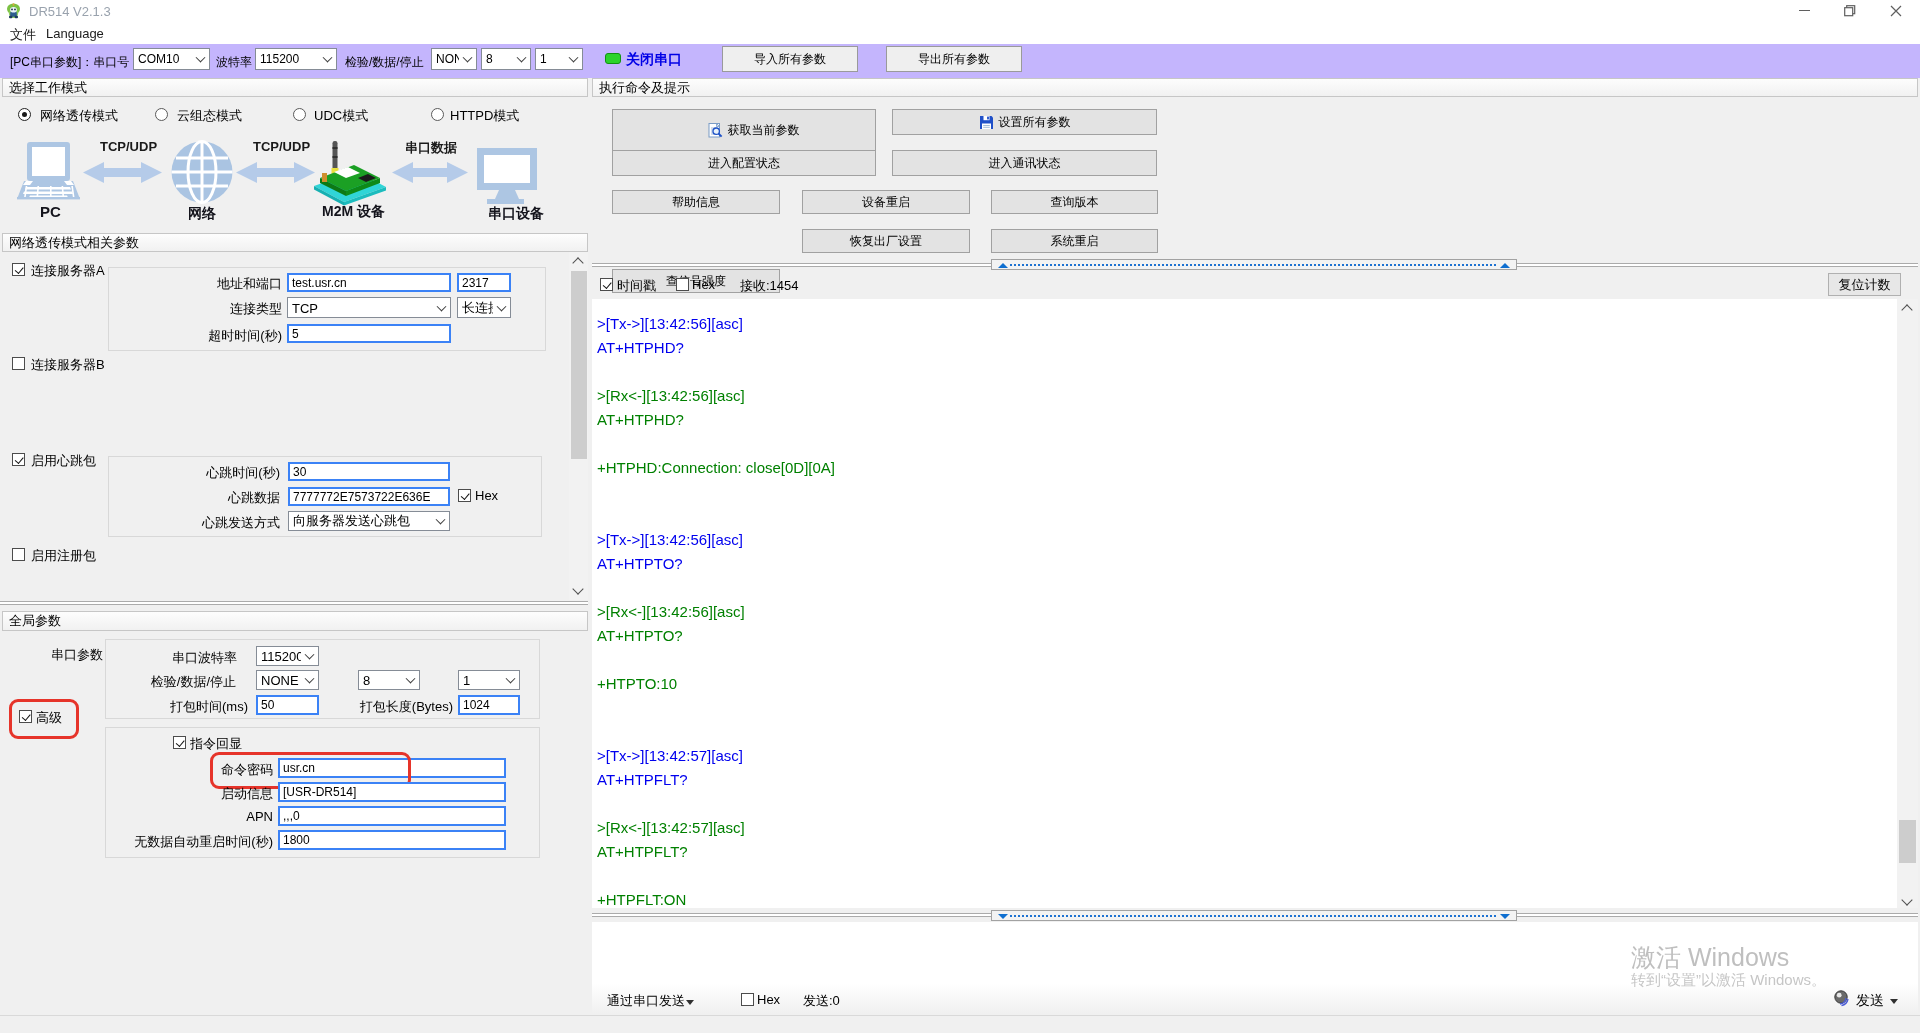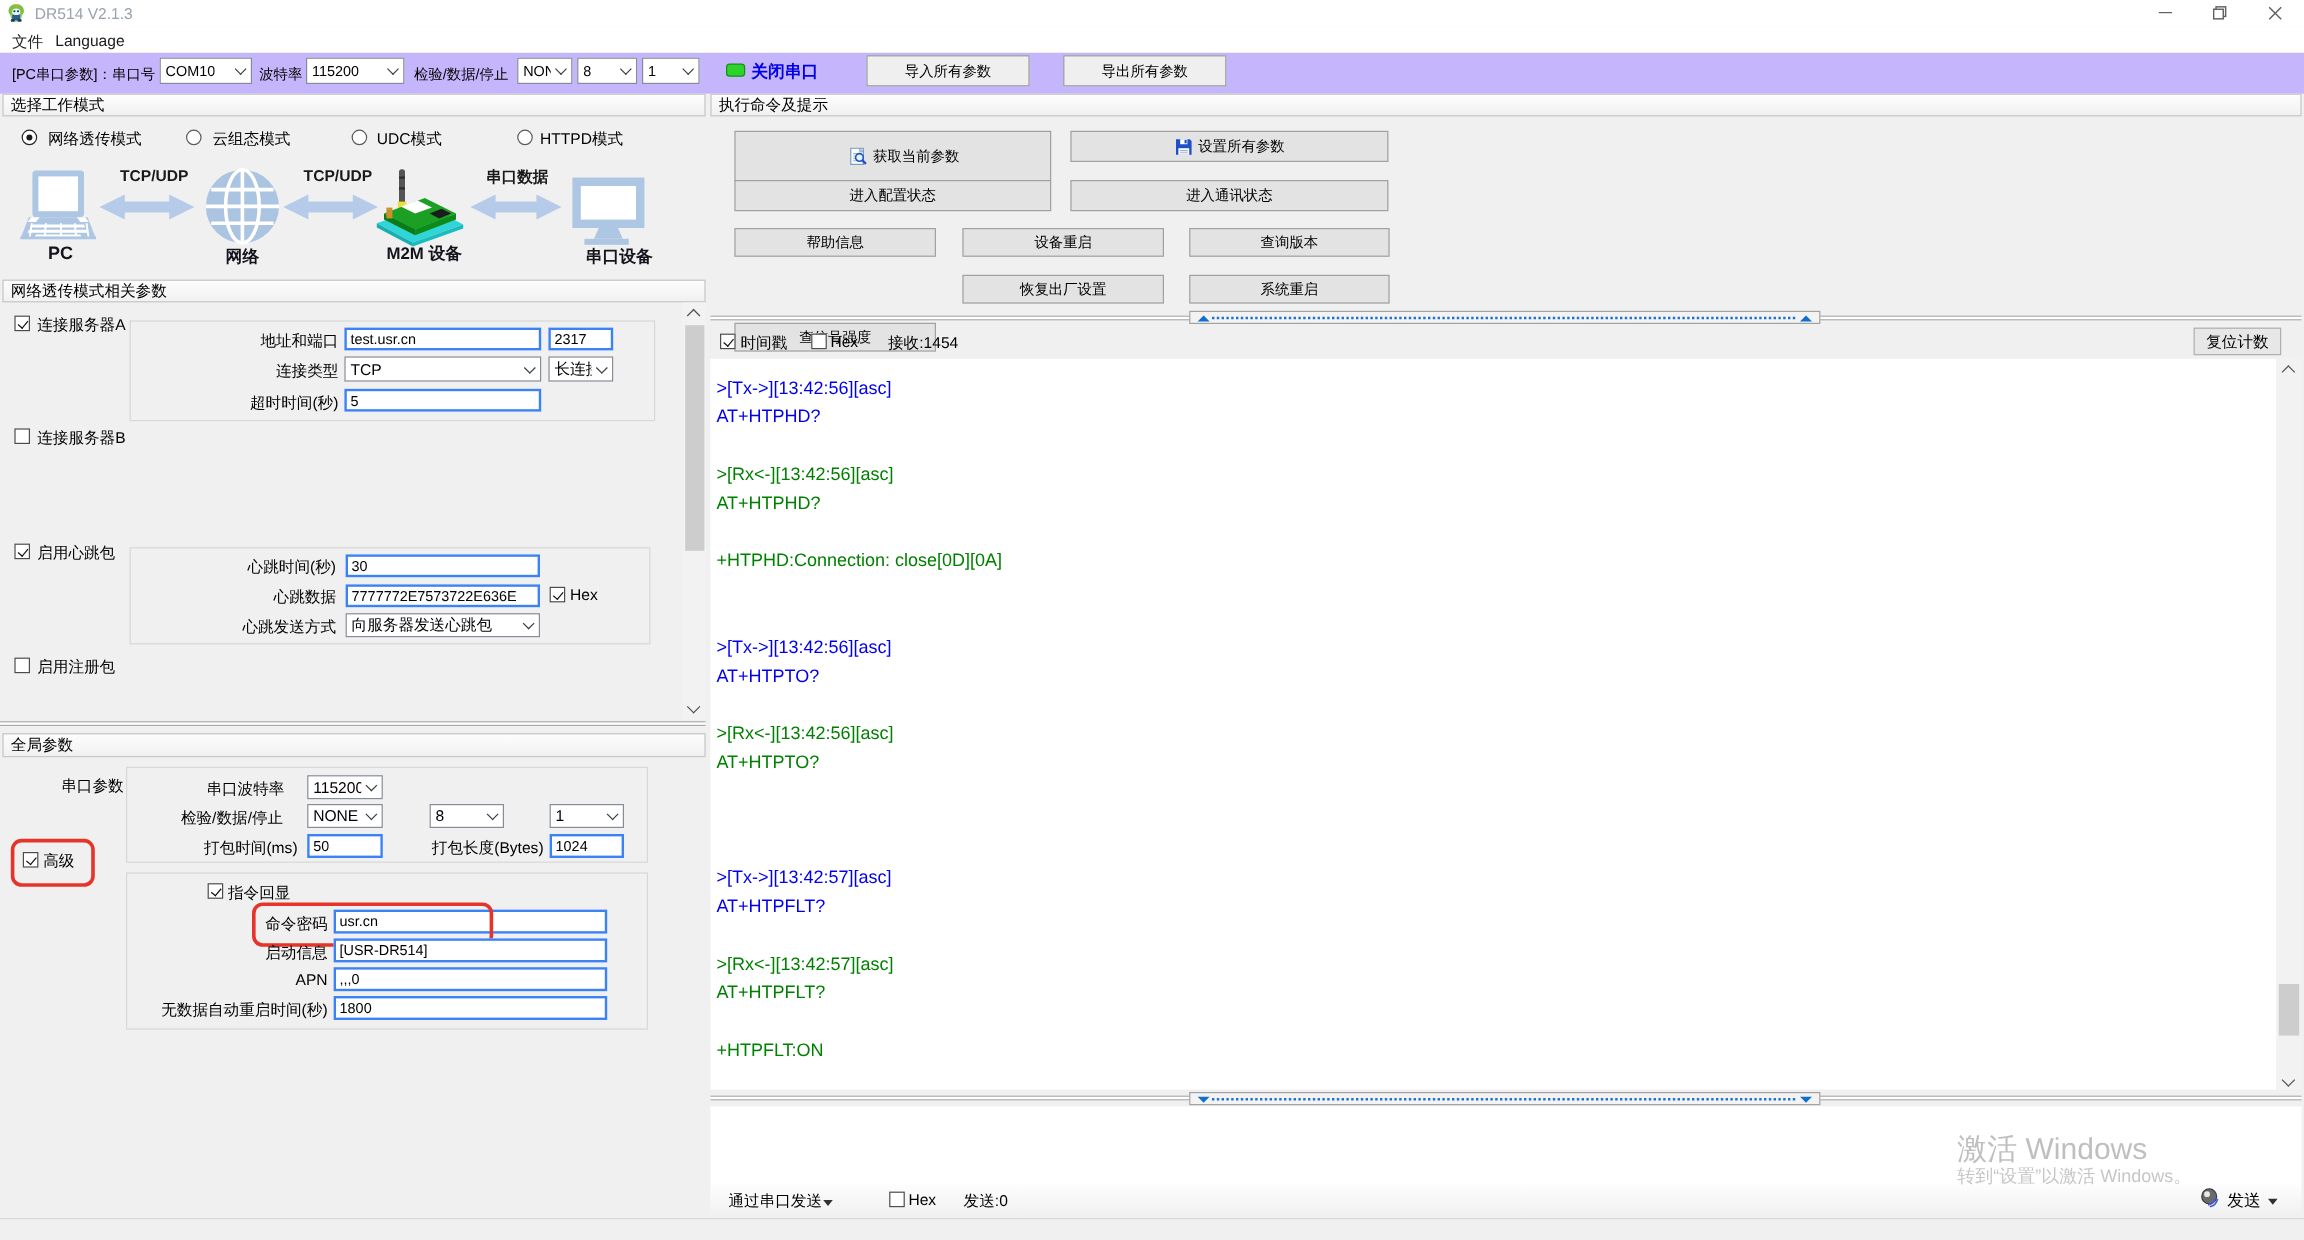--- a/index.html
+++ b/index.html
@@ -380,20 +380,21 @@
     <div class="log-line">&nbsp;</div>
     <div class="log-line rx">+HTPHD:Connection: close[0D][0A]</div>
     <div class="log-line">&nbsp;</div>
     <div class="log-line">&nbsp;</div>
     <div class="log-line tx">&gt;[Tx-&gt;][13:42:56][asc]</div>
     <div class="log-line tx">AT+HTPTO?</div>
     <div class="log-line">&nbsp;</div>
     <div class="log-line rx">&gt;[Rx&lt;-][13:42:56][asc]</div>
     <div class="log-line rx">AT+HTPTO?</div>
     <div class="log-line">&nbsp;</div>
+    <div class="log-line rx">+HTPTO:10</div>
     <div class="log-line">&nbsp;</div>
     <div class="log-line">&nbsp;</div>
     <div class="log-line tx">&gt;[Tx-&gt;][13:42:57][asc]</div>
     <div class="log-line tx">AT+HTPFLT?</div>
     <div class="log-line">&nbsp;</div>
     <div class="log-line rx">&gt;[Rx&lt;-][13:42:57][asc]</div>
     <div class="log-line rx">AT+HTPFLT?</div>
     <div class="log-line">&nbsp;</div>
     <div class="log-line rx">+HTPFLT:ON</div>
   </div>

